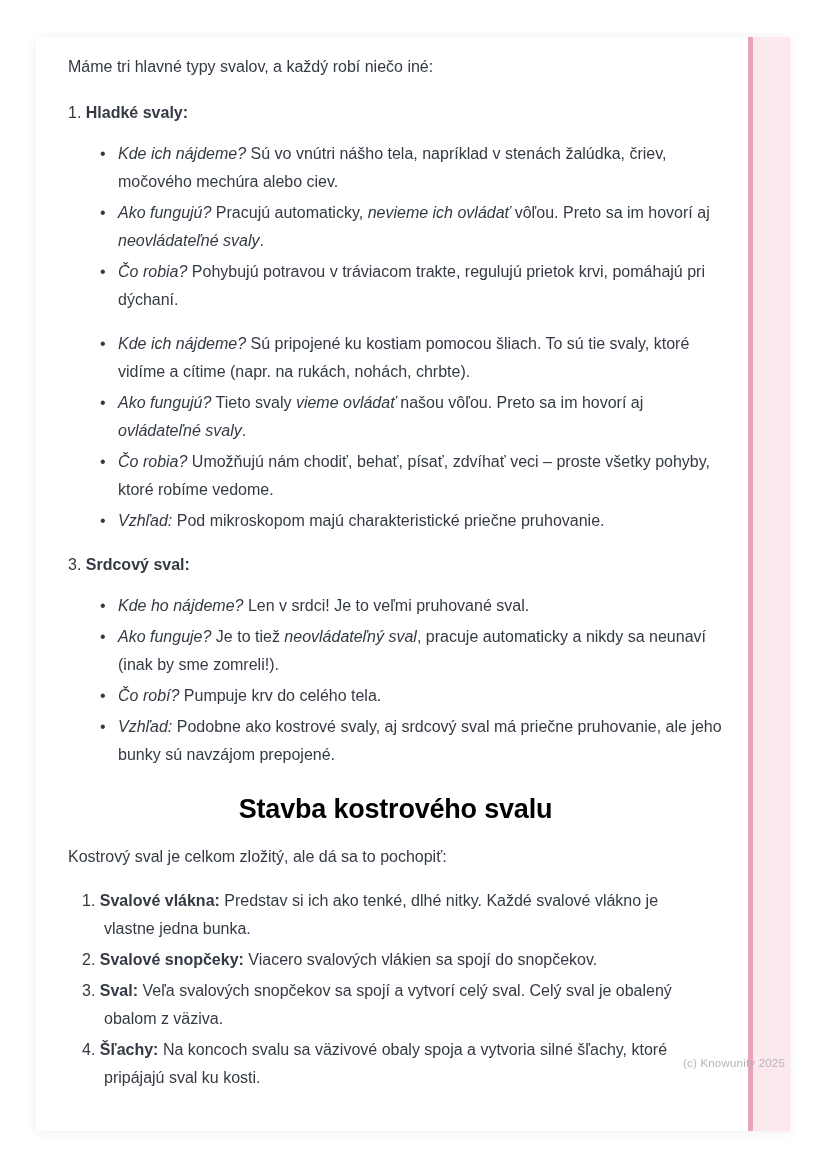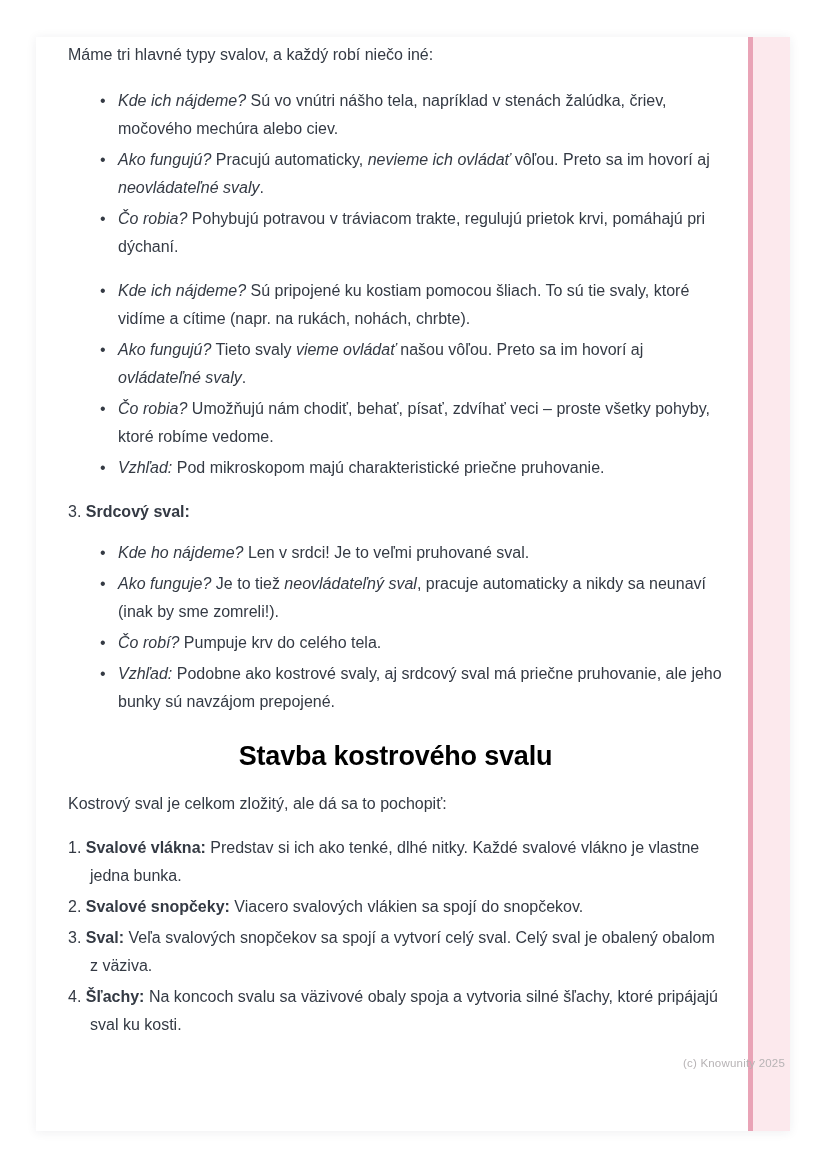--- a/index.html
+++ b/index.html
@@ -13,21 +13,21 @@
     position:absolute;left:36px;top:37px;width:754px;height:1094px;
     background:#ffffff;
     box-shadow:0 1px 10px rgba(40,40,60,0.08);
   }
   .pink-bar{
     position:absolute;top:0;right:0;bottom:0;width:37px;
     background:#fce9ed;
     border-left:5px solid #e9a3b6;
   }
   .content{
-    position:absolute;left:32px;top:4px;width:655px;
+    position:absolute;left:32px;top:16px;width:655px;
     font-size:16px;line-height:28px;
   }
   .intro{margin:0 0 18px 0;}
   ol.muscles{list-style:none;margin:0;padding:0;}
   li.muscle{margin:0 0 12px 0;}
   .muscle-title{margin:0 0 13px 0;}
   .muscle-title .num{font-weight:normal;}
   .muscle-title strong{font-weight:bold;}
   ul.bullets{list-style:none;margin:0 0 16px 0;padding:0 0 0 50px;}
   li.bullet{position:relative;margin:0 0 3px 0;}
@@ -35,21 +35,21 @@
     content:"\2022";
     position:absolute;left:-18px;top:0;
     font-size:16px;color:#343a44;
   }
   h2.section-heading{
     margin:24px 0 18px 0;
     font-size:27px;line-height:32px;font-weight:bold;
     color:#000000;letter-spacing:-0.2px;text-align:center;
   }
   .section-intro{margin:0 0 16px 0;}
-  ol.stavba{list-style:none;margin:0;padding:0;}
+  ol.stavba{list-style:none;margin:14px;padding:0;}
   li.stavba-item{
     margin:0 0 3px 0;
     padding-left:22px;text-indent:-22px;
   }
   li.stavba-item strong{font-weight:bold;}
   em{font-style:italic;}
   .watermark{
     position:absolute;left:683px;top:1056px;z-index:5;
     font-size:11.5px;line-height:14px;color:#b7b3b5;letter-spacing:0.2px;
   }
@@ -58,20 +58,21 @@
 <body>
 
 <div class="page-card">
   <div class="pink-bar"></div>
 
   <div class="content">
     <p class="intro">Máme tri hlavné typy svalov, a každý robí niečo iné:</p>
 
     <ol class="muscles">
         <li class="muscle">
+          <p class="muscle-title"><span class="num">1. </span><strong>Hladké svaly:</strong></p>
           <ul class="bullets">
             <li class="bullet"><em>Kde ich nájdeme?</em><span> Sú vo vnútri nášho tela, napríklad v stenách žalúdka, čriev, močového mechúra alebo ciev.</span></li>
             <li class="bullet"><em>Ako fungujú?</em><span> Pracujú automaticky, </span><em>nevieme ich ovládať</em><span> vôľou. Preto sa im hovorí aj </span><em>neovládateľné svaly</em><span>.</span></li>
             <li class="bullet"><em>Čo robia?</em><span> Pohybujú potravou v tráviacom trakte, regulujú prietok krvi, pomáhajú pri dýchaní.</span></li>
           </ul>
         </li>
         <li class="muscle">
           <ul class="bullets">
             <li class="bullet"><em>Kde ich nájdeme?</em><span> Sú pripojené ku kostiam pomocou šliach. To sú tie svaly, ktoré vidíme a cítime (napr. na rukách, nohách, chrbte).</span></li>
             <li class="bullet"><em>Ako fungujú?</em><span> Tieto svaly </span><em>vieme ovládať</em><span> našou vôľou. Preto sa im hovorí aj </span><em>ovládateľné svaly</em><span>.</span></li>

